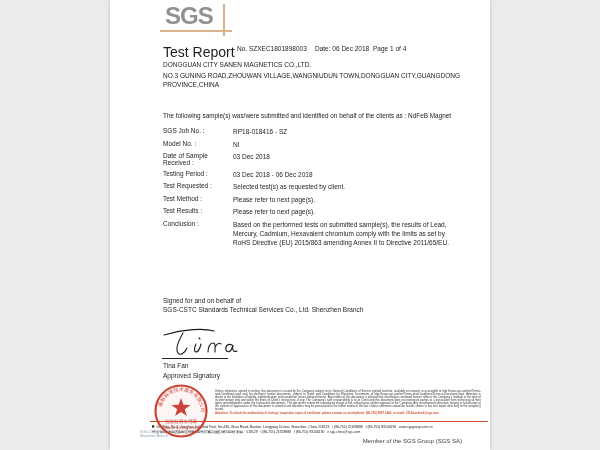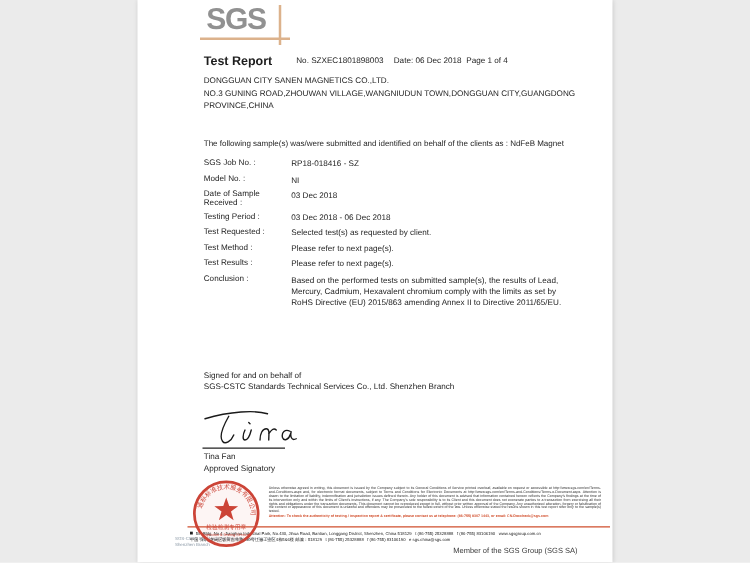--- a/index.html
+++ b/index.html
@@ -10,21 +10,21 @@
           background:#ffffff; box-shadow:0 0 4px rgba(0,0,0,.18); }
 
   
   .logo-text { position:absolute; left:55px; top:2px; font-size:24px; font-weight:bold;
                letter-spacing:-1px; color:#919191; }
   .logo-hline { position:absolute; left:50px; top:30px; width:72px; height:2px; background:#dcb28c; }
   .logo-vline { position:absolute; left:113px; top:4px; width:2px; height:32px; background:#dcb28c; }
 
   
   .hdr { position:absolute; top:45px; font-size:6.5px; }
-  .hdr.title { left:53px; top:44px; font-size:10px; font-weight:bold; }
+  .hdr.title { left:53px; top:44px; font-size:14px; font-weight:normal; }
   .hdr.no   { left:127px; }
   .hdr.date { left:205px; }
   .hdr.pg   { left:263px; }
 
   .client { position:absolute; left:53px; top:60px; width:300px; font-size:6.5px; line-height:9.5px; }
   .client .nm { margin-bottom:1px; }
 
   .intro { position:absolute; left:53px; top:112px; font-size:6.4px; white-space:nowrap; }
 
   .info { position:absolute; left:53px; top:127px; width:300px; font-size:6.5px; }

